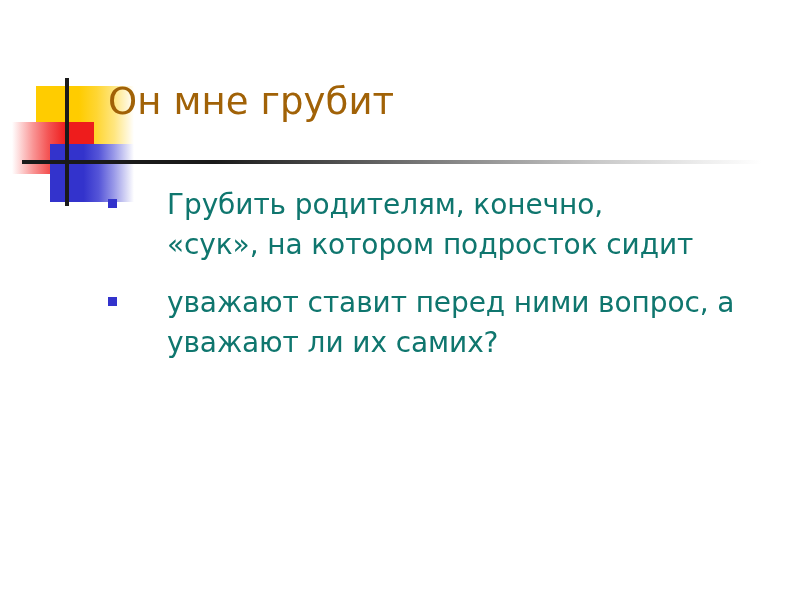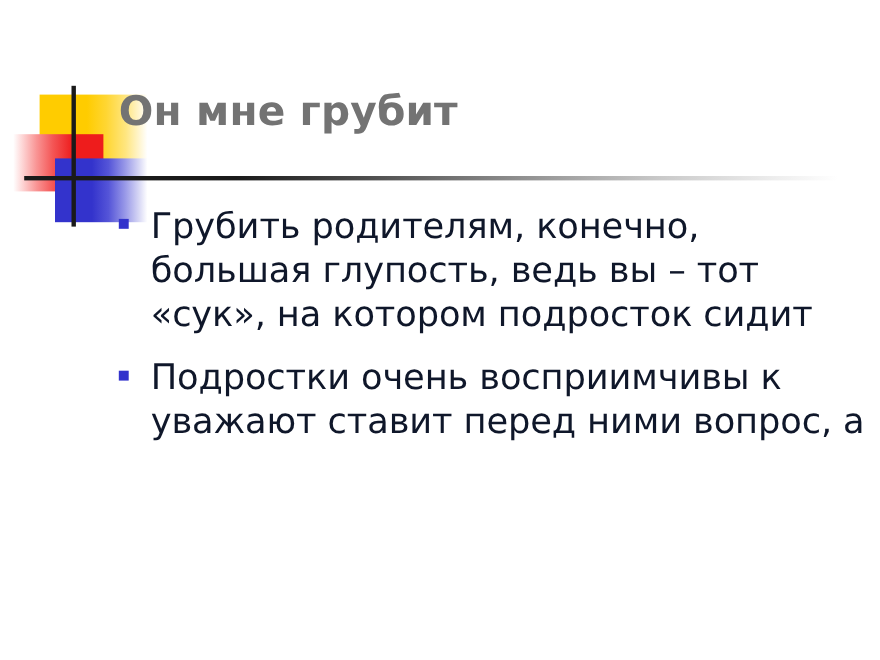--- a/index.html
+++ b/index.html
@@ -91,24 +91,24 @@
                 #1a1a1a 0%, #1a1a1a 26%, #4d4d4d 42%,
                 #8c8c8c 60%, #c9c9c9 78%, #ededed 92%, #ffffff 100%);
   }
 
   
   #title {
     position: absolute;
     left: 108px;
     top: 80px;
     width: 660px;
-    color: #737373;
+    color: #a16207;
     font-size: 37px;
     line-height: 44px;
-    font-weight: bold;
+    font-weight: normal;
     letter-spacing: 0.1px;
     white-space: nowrap;
   }
 
   
   #body {
     position: absolute;
     left: 108px;
     top: 185px;
     width: 670px;
@@ -125,24 +125,25 @@
     flex: 0 0 auto;
     width: 9px;
     height: 9px;
     background: #3333cc;
     margin-top: 14px;
     margin-right: 20px;
   }
 
   .bullet-text {
     flex: 1 1 auto;
-    color: #0f172a;
-    font-size: 32px;
+    color: #0f766e;
+    font-size: 28px;
     line-height: 40px;
     letter-spacing: -0.1px;
+    margin-left: 30px;
   }
   .bullet-text .ln { display: block; white-space: nowrap; }
 </style>
 </head>
 <body>
 
 <div id="slide">
 
   <div id="deco">
     <div class="sq sq-yellow"></div>
@@ -153,27 +154,26 @@
   </div>
 
   <div id="title">Он мне грубит</div>
 
   <div id="body">
 
     <div class="bullet-row">
       <span class="bullet-marker"></span>
       <div class="bullet-text">
         <span class="ln">Грубить родителям, конечно,</span>
-        <span class="ln">большая глупость, ведь вы – тот</span>
         <span class="ln">«сук», на котором подросток сидит</span>
       </div>
     </div>
 
     <div class="bullet-row">
       <span class="bullet-marker"></span>
       <div class="bullet-text">
-        <span class="ln">Подростки очень восприимчивы к</span>
         <span class="ln">уважают ставит перед ними вопрос, а</span>
+        <span class="ln">уважают ли их самих?</span>
       </div>
     </div>
 
   </div>
 </div>
 
 </body></html>

